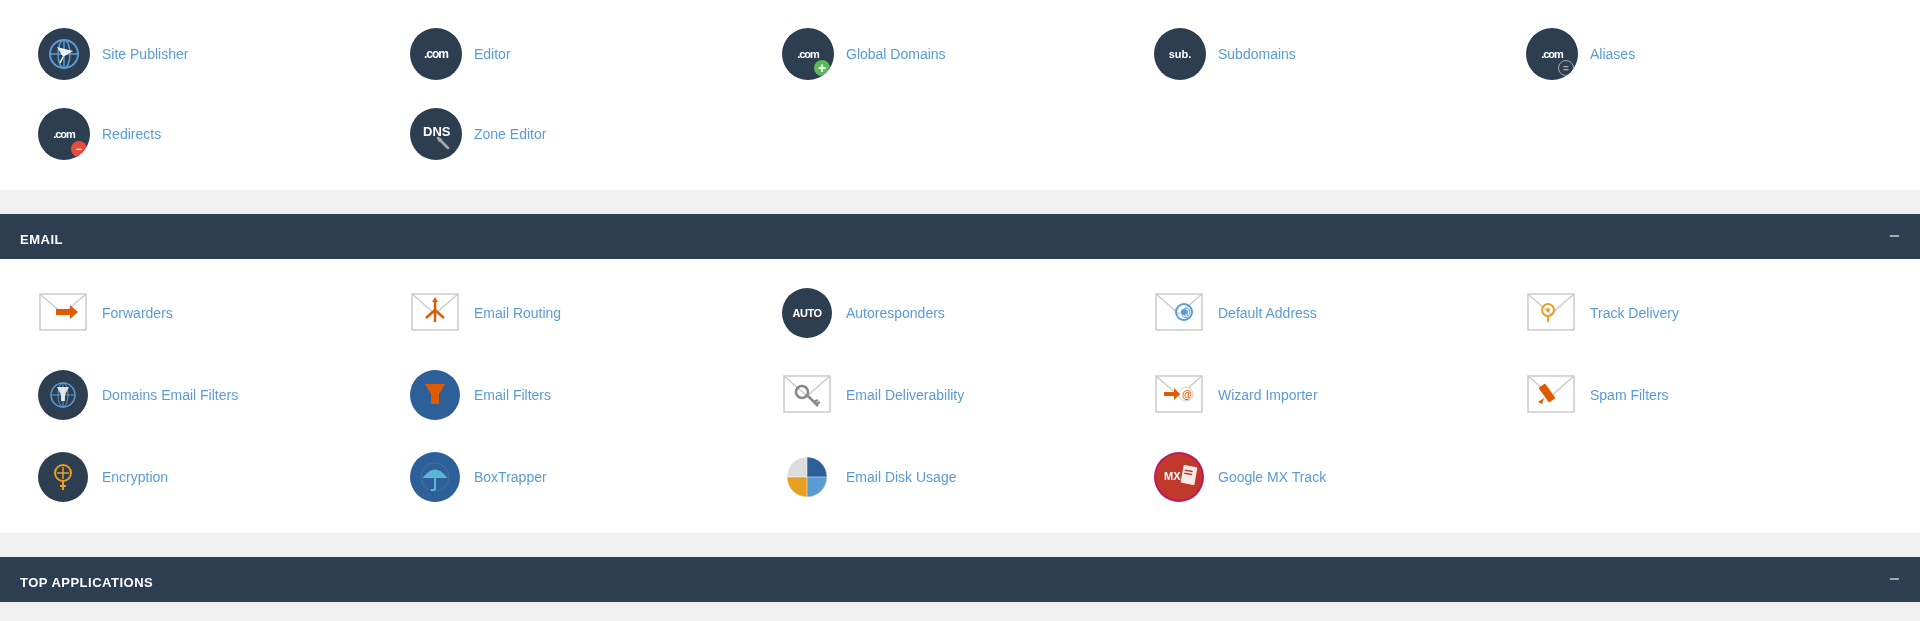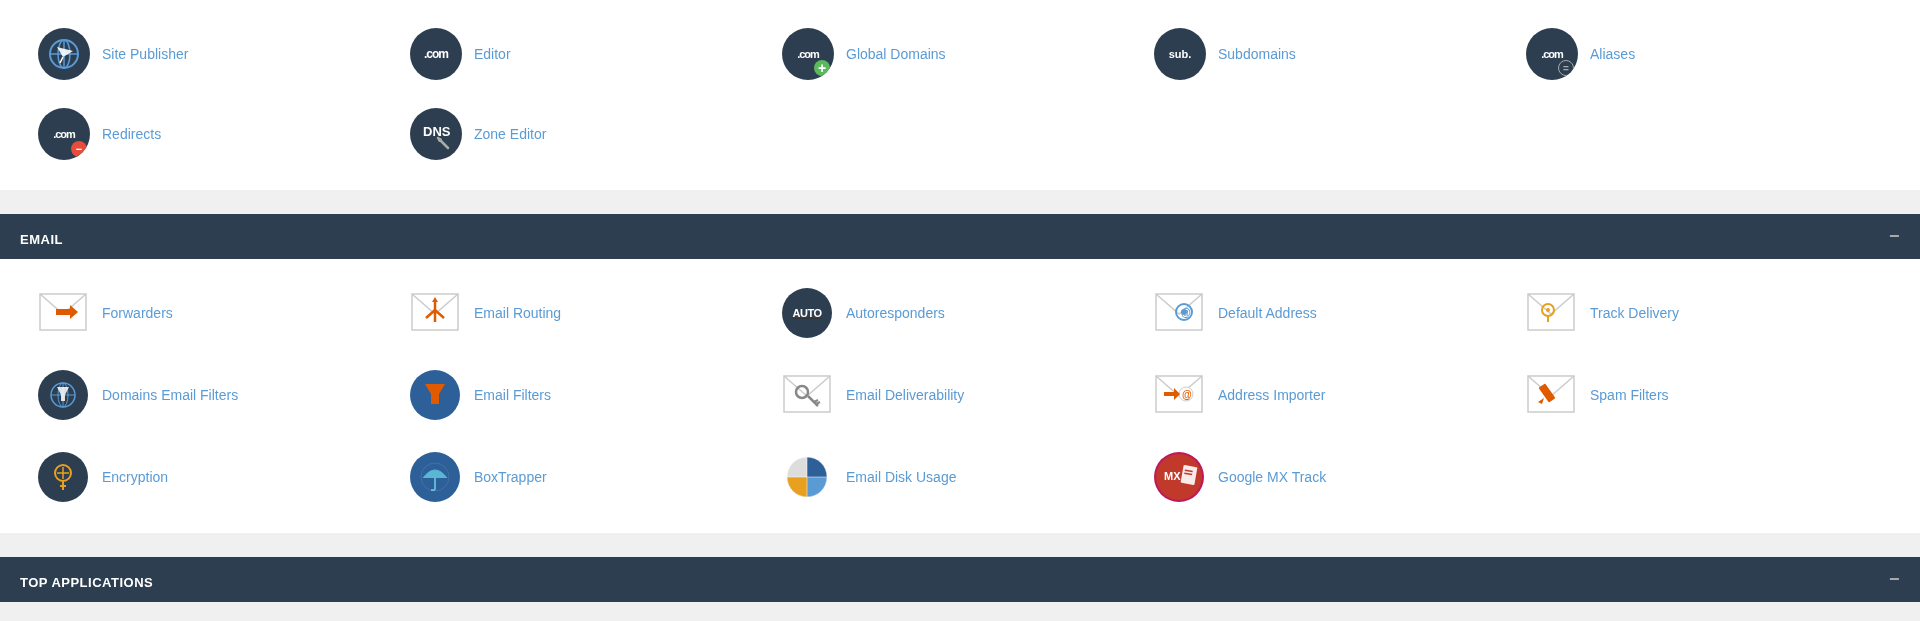--- a/index.html
+++ b/index.html
@@ -302,21 +302,21 @@
       <div class="item">
         <div class="icon-envelope">
           <svg width="50" height="42" viewBox="0 0 50 42">
             <polygon points="2,2 48,2 48,38 2,38" fill="white" stroke="#ccc" stroke-width="1.5"></polygon>
             <polyline points="2,2 25,22 48,2" fill="none" stroke="#ccc" stroke-width="1.5"></polyline>
             <circle cx="32" cy="20" r="7" fill="#fff" stroke="#ccc" stroke-width="1"></circle>
             <text x="28" y="24" font-size="10" fill="#e05a00" font-weight="bold">@</text>
             <polygon points="10,18 20,18 20,14 26,20 20,26 20,22 10,22" fill="#e05a00"></polygon>
           </svg>
         </div>
-        <span class="item-label">Address Importer</span>
+        <span class="item-label">Wizard Importer</span>
       </div>
 
       <div class="item">
         <div class="icon-envelope">
           <svg width="50" height="42" viewBox="0 0 50 42">
             <polygon points="2,2 48,2 48,38 2,38" fill="white" stroke="#ccc" stroke-width="1.5"></polygon>
             <polyline points="2,2 25,22 48,2" fill="none" stroke="#ccc" stroke-width="1.5"></polyline>
 
             <rect x="17" y="10" width="8" height="18" rx="1" transform="rotate(-35 21 19)" fill="#e05a00"></rect>
             <polygon points="12,28 16,30 18,24" fill="#e05a00"></polygon>

